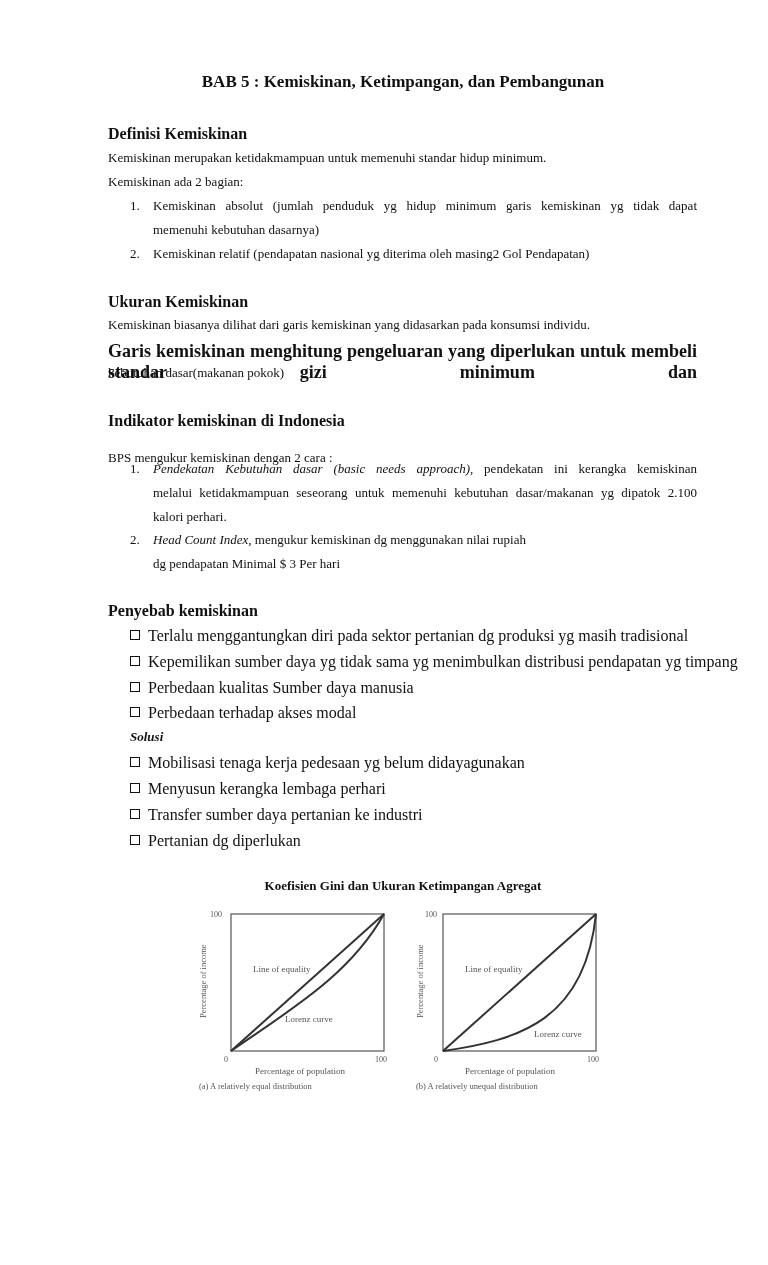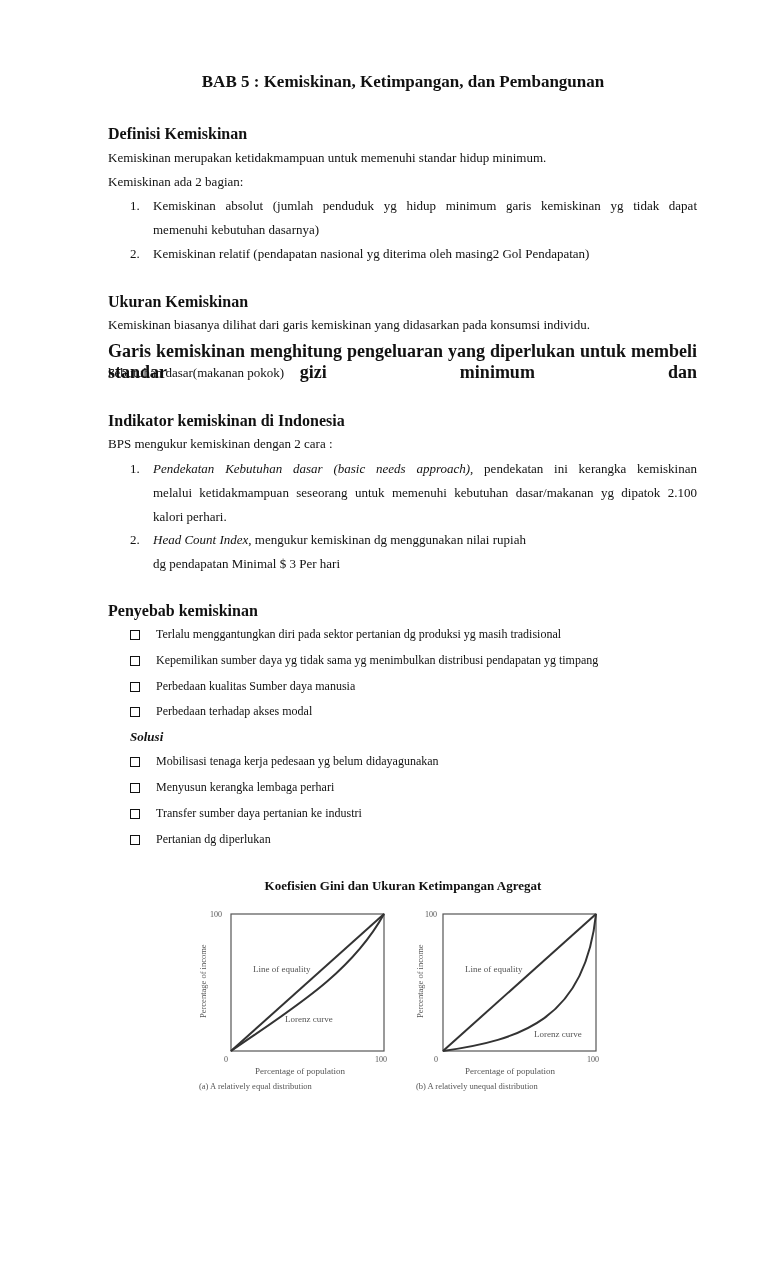--- a/index.html
+++ b/index.html
@@ -7,21 +7,21 @@
          font-family: "Liberation Serif", serif; color: #111; }
   .abs { position: absolute; white-space: nowrap; }
   .title { left: 0; width: 806px; text-align: center; top: 72px; font-size: 17px; font-weight: bold; }
   .h { left: 108px; font-size: 16px; font-weight: bold; }
   .p { left: 108px; font-size: 13px; }
   .just { left: 108px; width: 589px; font-size: 18px; text-align: justify; text-align-last: justify; white-space: normal; font-weight: bold; }
   .num { left: 130px; font-size: 13px; }
   .li { left: 153px; font-size: 13px; }
   .lij { left: 153px; width: 544px; font-size: 13px; text-align: justify; text-align-last: justify; white-space: normal; }
   .cb { left: 130px; width: 8px; height: 8px; border: 1.3px solid #111; }
-  .cbt { left: 156px; font-size: 12px; }
+  .cbt { left: 148px; font-size: 16px; }
   .solusi { left: 130px; font-size: 13px; font-weight: bold; font-style: italic; }
   i { font-style: italic; }
   .fig-title { left: 0; width: 806px; text-align: center; top: 878px; font-size: 13px; font-weight: bold; }
   svg text { font-family: "Liberation Serif", serif; fill: #555; }
 </style>
 </head>
 <body>
 
 <div class="abs title">BAB 5 : Kemiskinan, Ketimpangan, dan Pembangunan</div>
 
@@ -33,21 +33,21 @@
 <div class="abs li" style="top:222px">memenuhi kebutuhan dasarnya)</div>
 <div class="abs num" style="top:246px">2.</div>
 <div class="abs li" style="top:246px">Kemiskinan relatif (pendapatan nasional yg diterima oleh masing2 Gol Pendapatan)</div>
 
 <div class="abs h" style="top:293px">Ukuran Kemiskinan</div>
 <div class="abs p" style="top:317px">Kemiskinan biasanya dilihat dari garis kemiskinan yang didasarkan pada konsumsi individu.</div>
 <div class="abs just" style="top:341px">Garis kemiskinan menghitung pengeluaran yang diperlukan untuk membeli standar gizi minimum dan</div>
 <div class="abs p" style="top:365px">kebutuhan dasar(makanan pokok)</div>
 
 <div class="abs h" style="top:412px">Indikator kemiskinan di Indonesia</div>
-<div class="abs p" style="top:436px">BPS mengukur kemiskinan dengan 2 cara :</div>
+<div class="abs p" style="top:450px">BPS mengukur kemiskinan dengan 2 cara :</div>
 <div class="abs num" style="top:461px">1.</div>
 <div class="abs lij" style="top:461px"><i>Pendekatan Kebutuhan dasar (basic needs approach)</i><span>, pendekatan ini kerangka kemiskinan</span></div>
 <div class="abs lij" style="top:485px">melalui ketidakmampuan  seseorang untuk memenuhi kebutuhan dasar/makanan yg dipatok 2.100</div>
 <div class="abs li" style="top:509px">kalori perhari.</div>
 <div class="abs num" style="top:532px">2.</div>
 <div class="abs li" style="top:532px"><i>Head Count Index</i><span>, mengukur kemiskinan dg menggunakan nilai rupiah</span></div>
 <div class="abs li" style="top:556px">dg pendapatan Minimal $ 3 Per hari</div>
 
 <div class="abs h" style="top:602px">Penyebab kemiskinan</div>
 <div class="abs cb" style="top:630px"></div>

